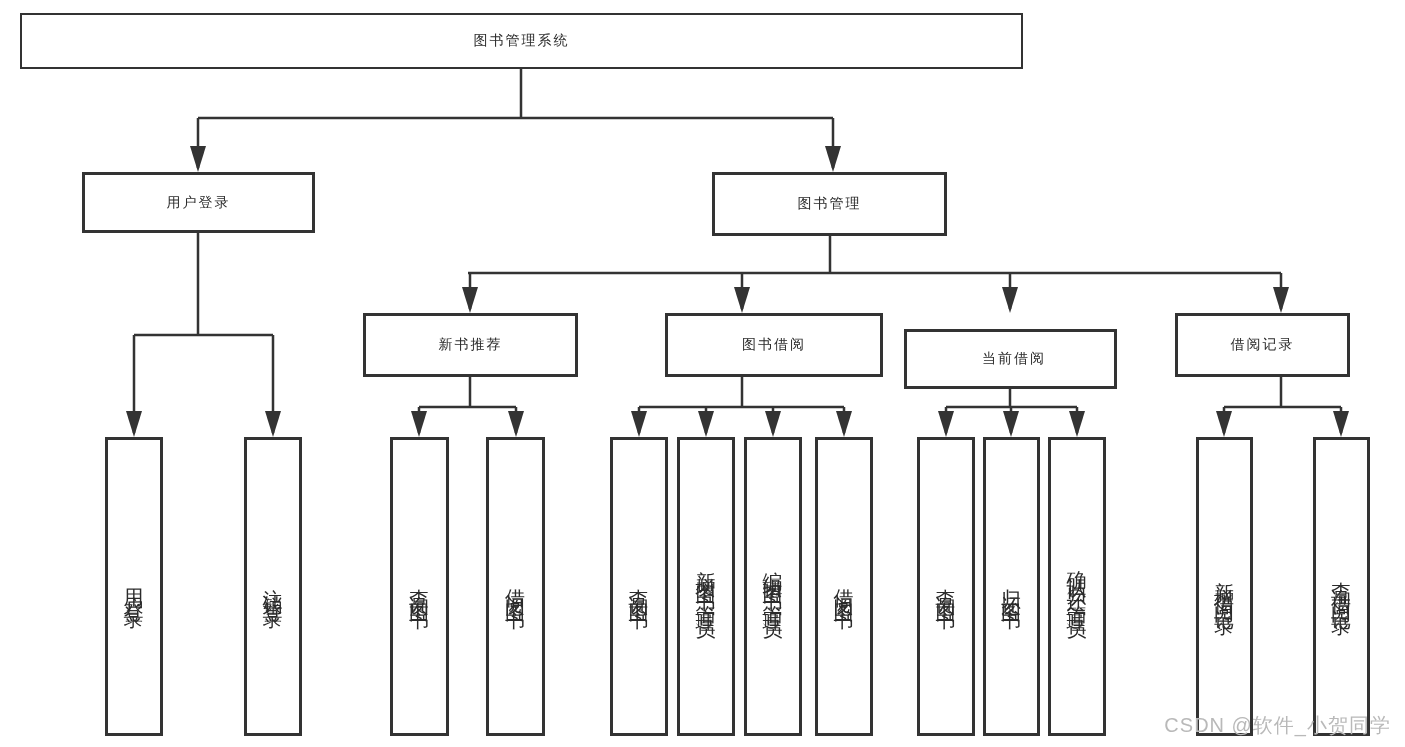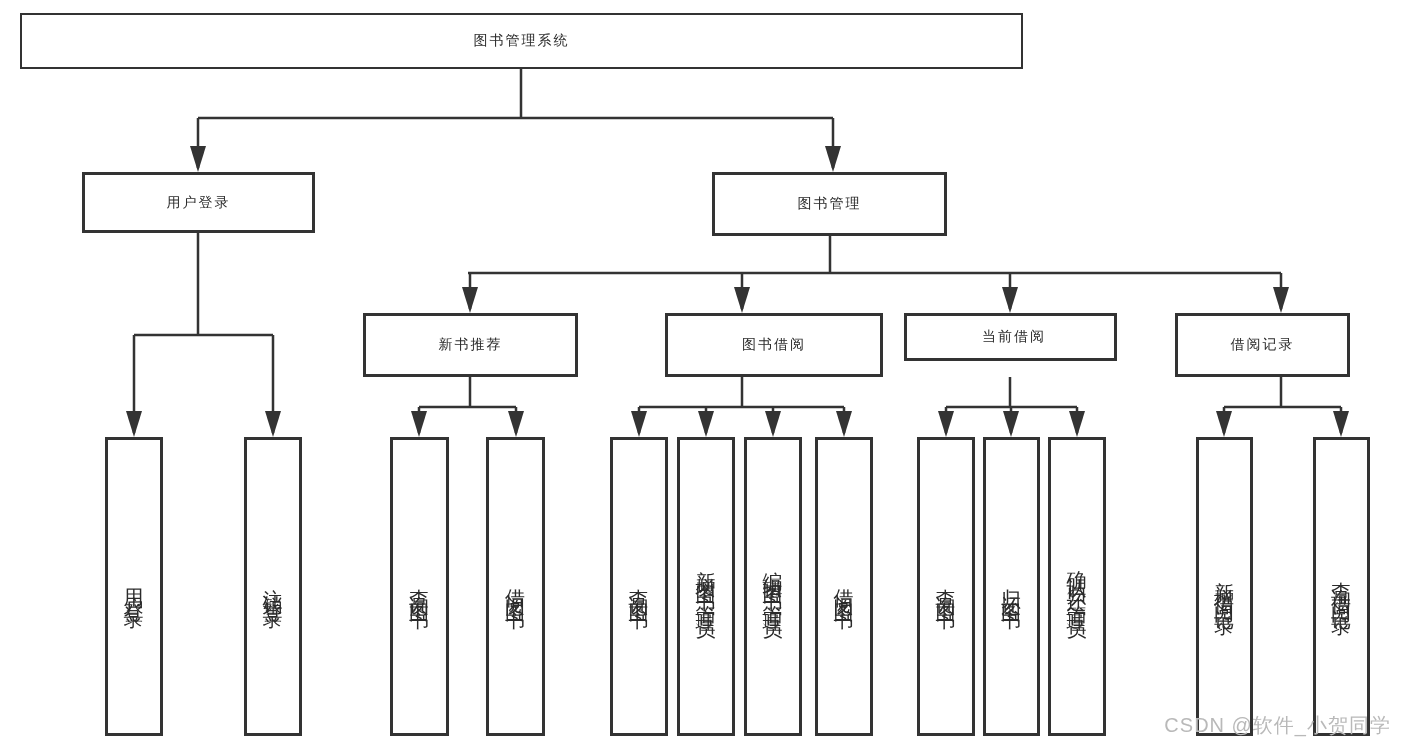--- a/index.html
+++ b/index.html
@@ -80,21 +80,21 @@
   <div class="box h-box" style="left:712px;top:172px;width:235px;height:64px;">
     <span>图书管理</span>
   </div>
 
   <div class="box h-box" style="left:363px;top:313px;width:215px;height:64px;">
     <span>新书推荐</span>
   </div>
   <div class="box h-box" style="left:633px;top:313px;width:218px;height:64px;margin-left:32px;">
     <span>图书借阅</span>
   </div>
-  <div class="box h-box" style="left:904px;top:313px;width:213px;height:48px;padding-left:7px;">
+  <div class="box h-box" style="left:904px;top:329px;width:213px;height:60px;padding-left:7px;">
     <span>当前借阅</span>
   </div>
   <div class="box h-box" style="left:1175px;top:313px;width:175px;height:64px;">
     <span>借阅记录</span>
   </div>
 
   <div class="box v-box" style="left:105px;top:437px;width:58px;height:299px;">
     <span class="v-text">用户登录</span>
   </div>
   <div class="box v-box" style="left:244px;top:437px;width:58px;height:299px;">

